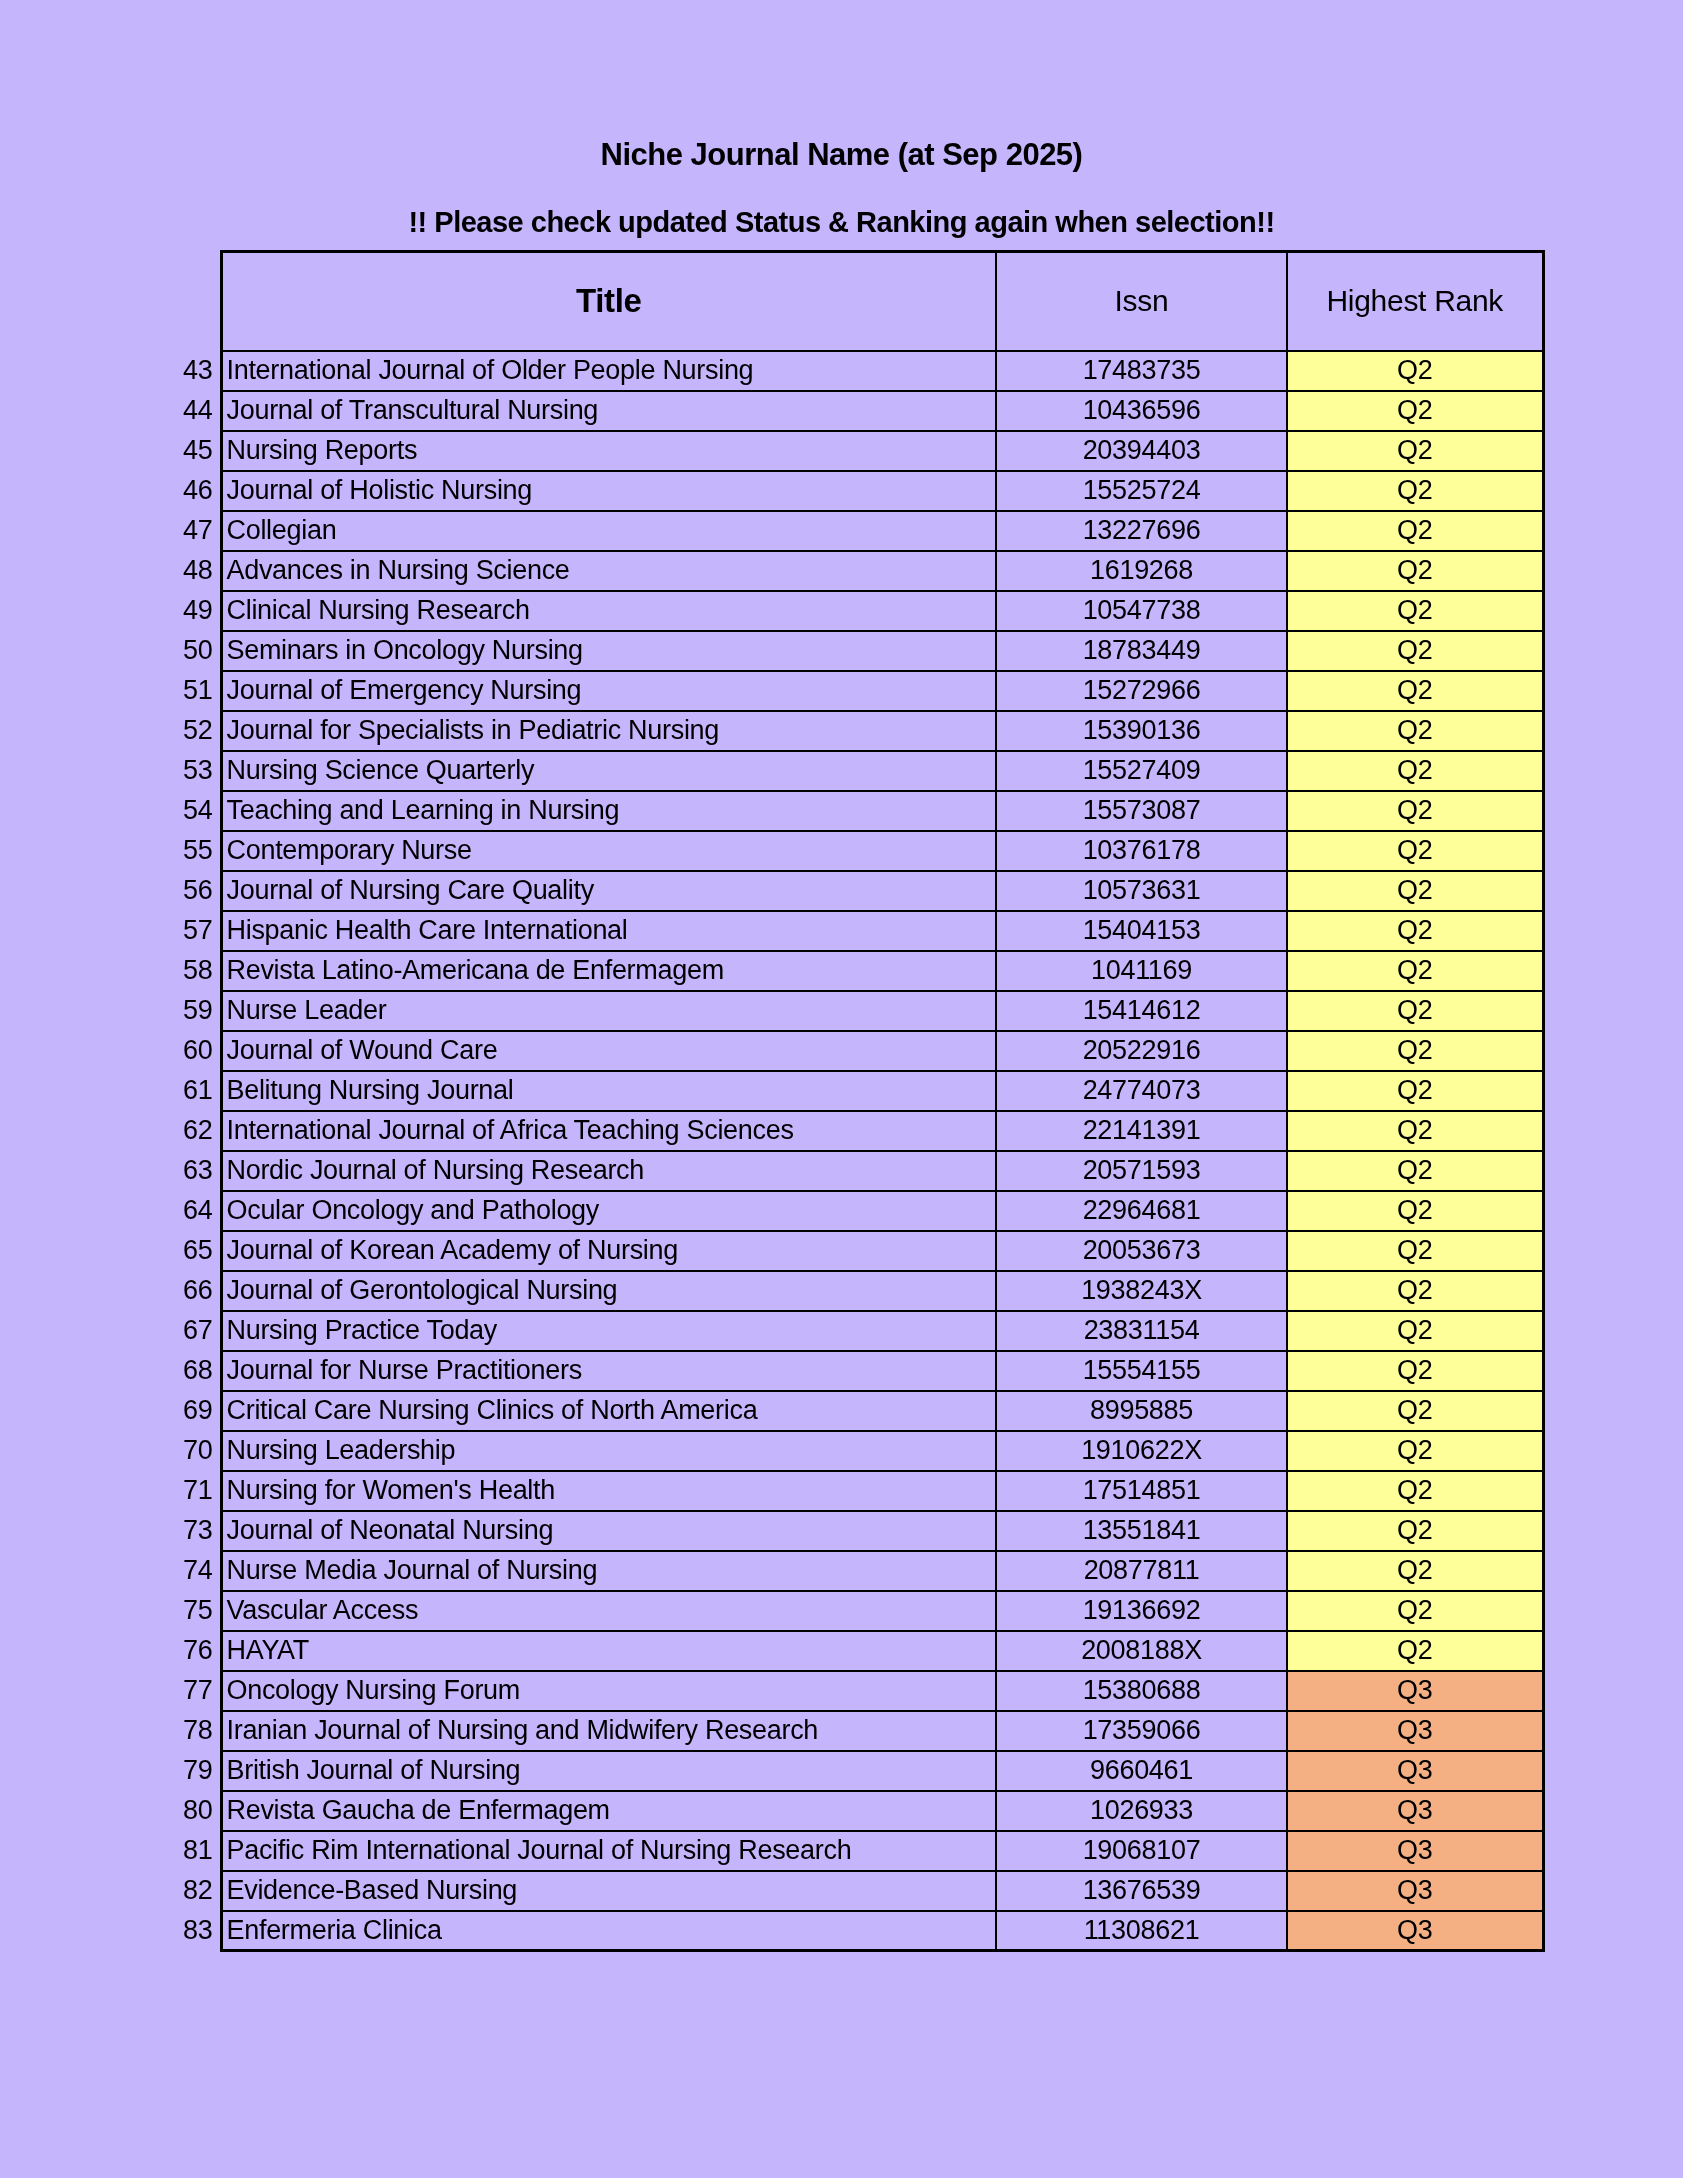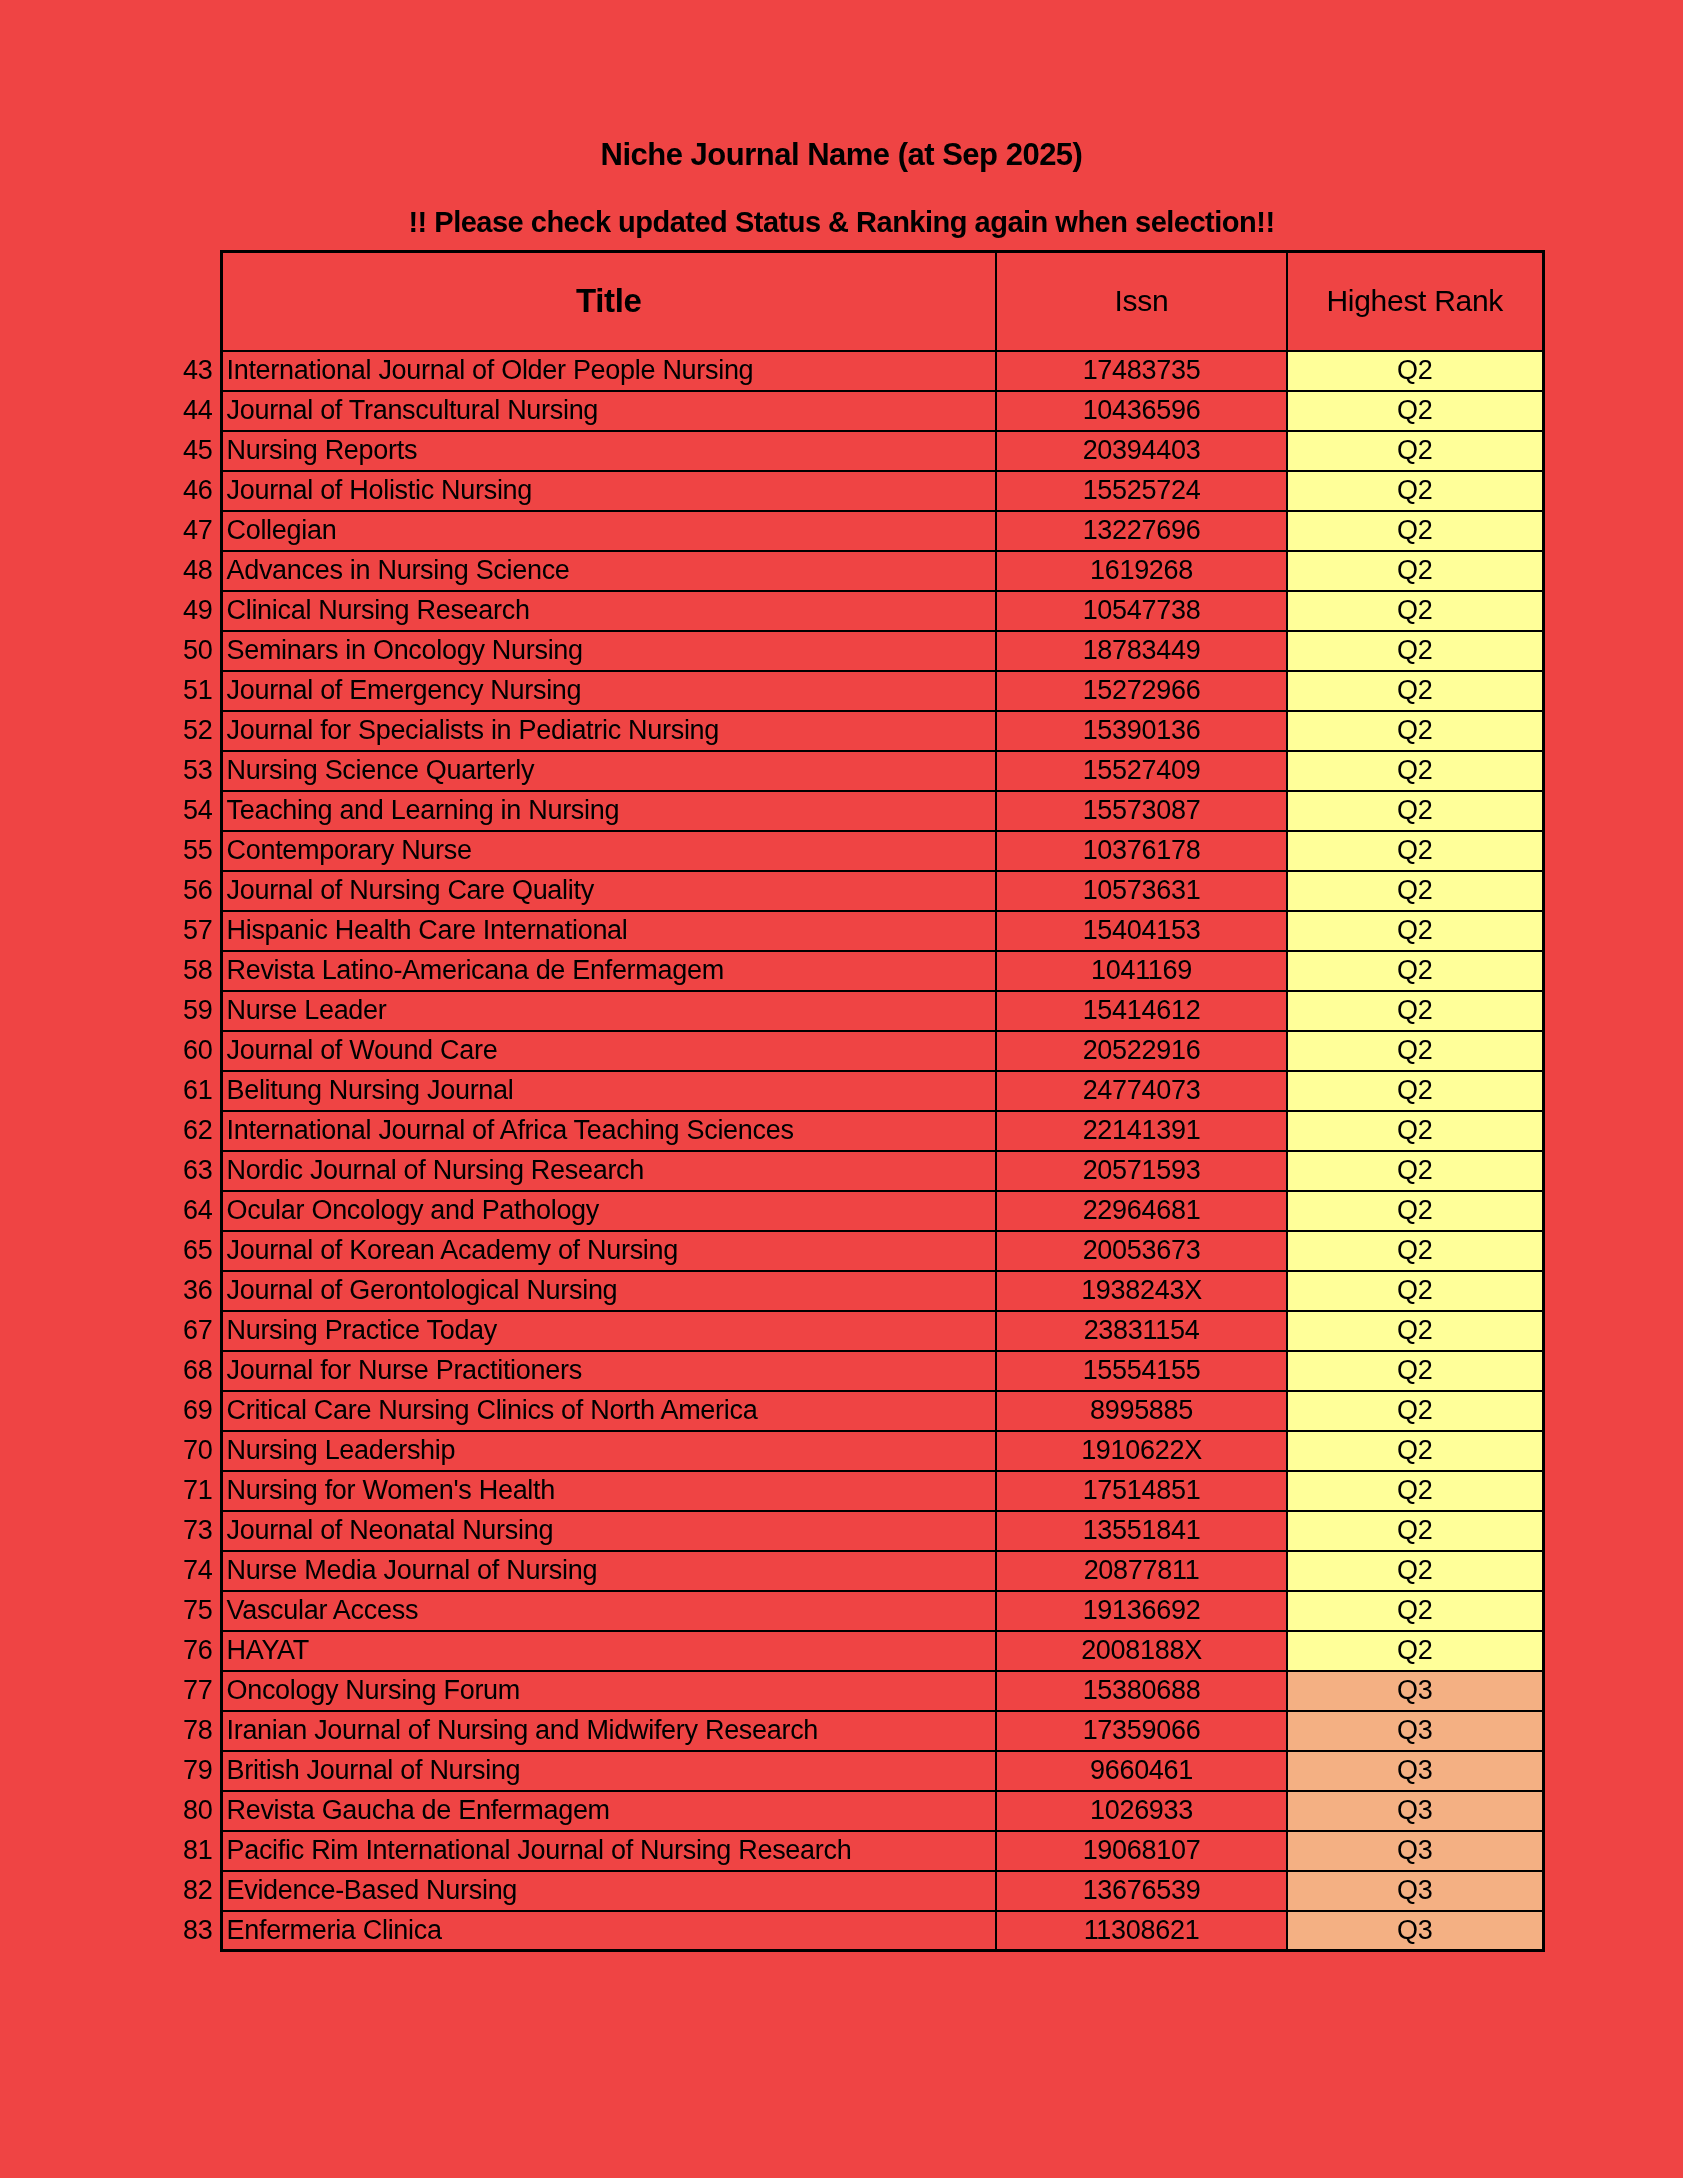--- a/index.html
+++ b/index.html
@@ -1,19 +1,19 @@
 <!DOCTYPE html>
 <html><head>
 <meta charset="utf-8">
 <style>
   html,body{margin:0;padding:0;background:#e8e8e8;}
   .page{
     position:relative;
     width:1683px;height:2178px;
-    background:#ef4444;
+    background:#c4b5fd;
     font-family:"Liberation Sans",sans-serif;
     color:#000;
     overflow:hidden;
   }
   .page-title{
     position:absolute;top:137px;left:20px;width:1643px;
     text-align:center;font-size:31px;font-weight:bold;
     letter-spacing:-0.5px;
   }
   .warning{
@@ -228,21 +228,21 @@
           <td class="issn">22964681</td>
           <td class="rank" style="background: rgb(255, 255, 153);">Q2</td>
         </tr>
         <tr>
           <td class="num">65</td>
           <td class="title">Journal of Korean Academy of Nursing</td>
           <td class="issn">20053673</td>
           <td class="rank" style="background: rgb(255, 255, 153);">Q2</td>
         </tr>
         <tr>
-          <td class="num">36</td>
+          <td class="num">66</td>
           <td class="title">Journal of Gerontological Nursing</td>
           <td class="issn">1938243X</td>
           <td class="rank" style="background: rgb(255, 255, 153);">Q2</td>
         </tr>
         <tr>
           <td class="num">67</td>
           <td class="title">Nursing Practice Today</td>
           <td class="issn">23831154</td>
           <td class="rank" style="background: rgb(255, 255, 153);">Q2</td>
         </tr>

